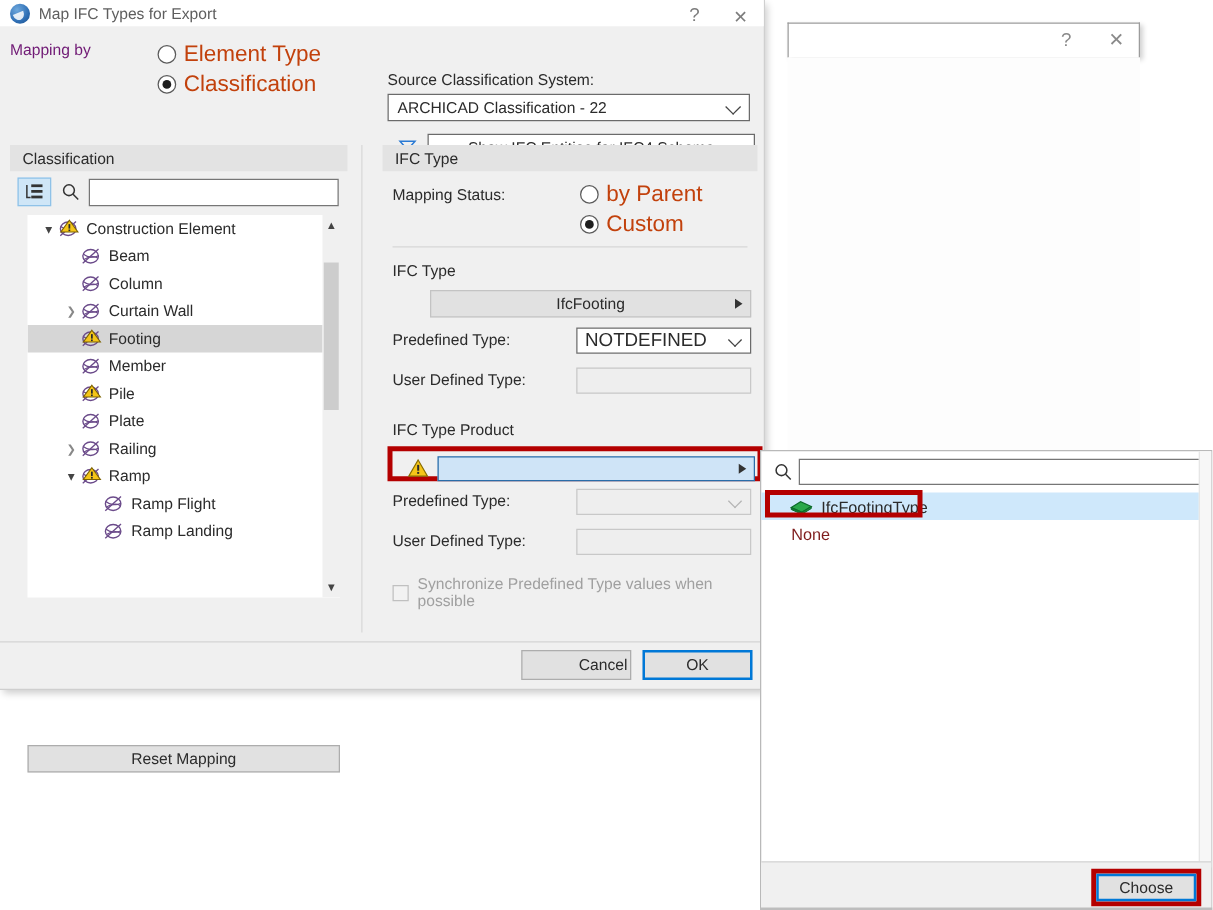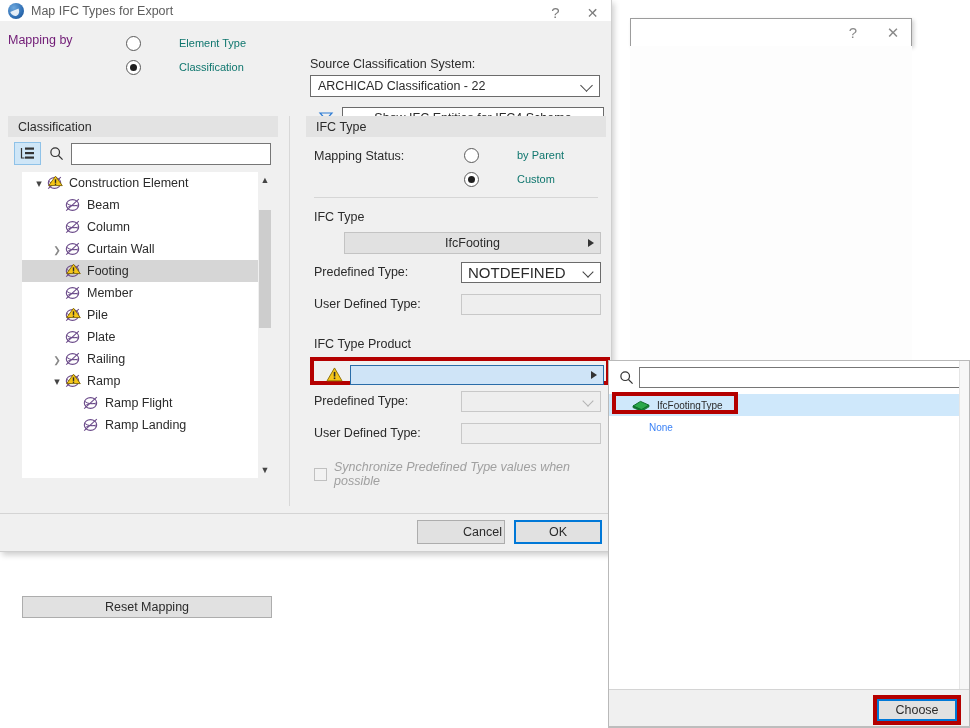--- a/index.html
+++ b/index.html
@@ -66,21 +66,21 @@
   .radio-group { position:absolute; left:126px; top:6px; }
   .radio-line { display:flex; align-items:center; height:24px; margin-bottom:0px; }
   .radio {
     width:13px; height:13px; border-radius:50%; border:1px solid #5a5a5a;
     background:#fff; margin-right:6px; position:relative; flex:none;
   }
   .radio.checked::after{
     content:""; position:absolute; left:50%; top:50%; width:7px; height:7px;
     margin:-3.5px 0 0 -3.5px; border-radius:50%; background:#1f1f1f;
   }
-  .radio-line span { font-size:11px; color:#0f766e;margin-left:32px; }
+  .radio-line span { font-size:18px; color:#c2410c; }
 
   .src-block { position:absolute; left:310px; top:32px; }
   .src-label { font-size:12.5px; color:#2b2b2b; margin-bottom:4px; }
   .combo {
     width:290px; height:22px; border:1px solid #6b6b6b; background:#fff;
     display:flex; align-items:center; position:relative; box-sizing:border-box;
   }
   .combo .cv { font-size:12.5px; color:#2b2b2b; padding-left:7px; }
   .combo .chev {
     position:absolute; right:8px; top:50%; width:8px; height:8px; margin-top:-5px;
@@ -188,21 +188,21 @@
   .prod-combo {
     position:absolute; left:36px; top:4px; width:254px; height:20px;
     background:#cfe4f7; border:1px solid #2a6ca8; box-sizing:border-box; position:absolute;
   }
   .prod-combo .tri2 {
     position:absolute; right:6px; top:50%; margin-top:-4px;
     width:0; height:0; border-left:6px solid #333;
     border-top:4px solid transparent; border-bottom:4px solid transparent;
   }
 
-  .chk-row { display:flex; align-items:center;font-style:italic; }
+  .chk-row { display:flex; align-items:center; }
   .chk {
     width:13px; height:13px; border:1px solid #c0c0c0; background:#f2f2f2;
     margin-right:7px; flex:none; box-sizing:border-box;
   }
   .chk-label { font-size:12.5px; color:#a0a0a0; }
 
   .dlg-footer-line { position:absolute; left:0; top:513px; width:610px; height:1px; background:#d4d4d4; }
   .btn {
     height:24px; border:1px solid #adadad; background:#e1e1e1; box-sizing:border-box;
     font-size:12.5px; color:#2b2b2b; display:flex; align-items:center; justify-content:center;
@@ -216,26 +216,26 @@
   }
   .popup-search { position:absolute; left:4px; top:6px; display:flex; align-items:center; }
   .popup-search .si { width:26px; display:flex; justify-content:center; }
   .popup-input {
     width:324px; height:21px; border:1px solid #767676; background:#fff;
     box-sizing:border-box; font-size:12.5px; padding:0 4px; outline:none;
     font-family:"Liberation Sans", sans-serif; color:#2b2b2b;
   }
   .popup-list { position:absolute; left:0; top:33px; width:352px; }
   .popup-row {
-    height:22px; display:flex; align-items:center; font-size:10px;
+    height:22px; display:flex; align-items:center; font-size:13px;
     padding-left:22px; box-sizing:border-box; color:#2b2b2b;
   }
   .popup-row.selected { background:#cfe8fb; }
   .popup-row .pi { width:22px; height:16px; margin-right:4px; flex:none; }
-  .popup-row.none { color:#3b82f6; padding-left:40px; }
+  .popup-row.none { color:#7f1d1d; padding-left:24px; }
   .redbox-item {
     position:absolute; left:612px; top:392px; width:126px; height:22px;
     border:4px solid #b40000; box-sizing:border-box; pointer-events:none;
   }
   .popup-scroll-right { position:absolute; right:0; top:0; width:10px; height:333px; background:#f7f7f7; border-left:1px solid #e6e6e6; box-sizing:border-box;}
   .popup-footer {
     position:absolute; left:0; bottom:0; width:360px; height:38px;
     background:#f0f0f0; border-top:1px solid #d4d4d4; box-sizing:border-box;
   }
   .choose-wrap { position:absolute; right:8px; top:5px; }

